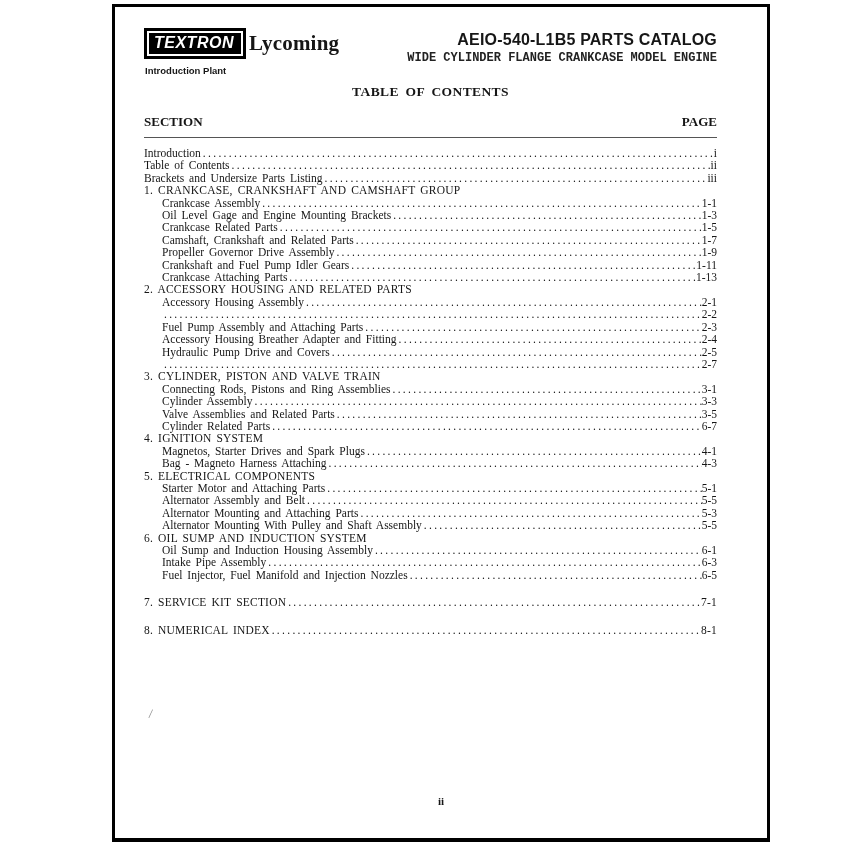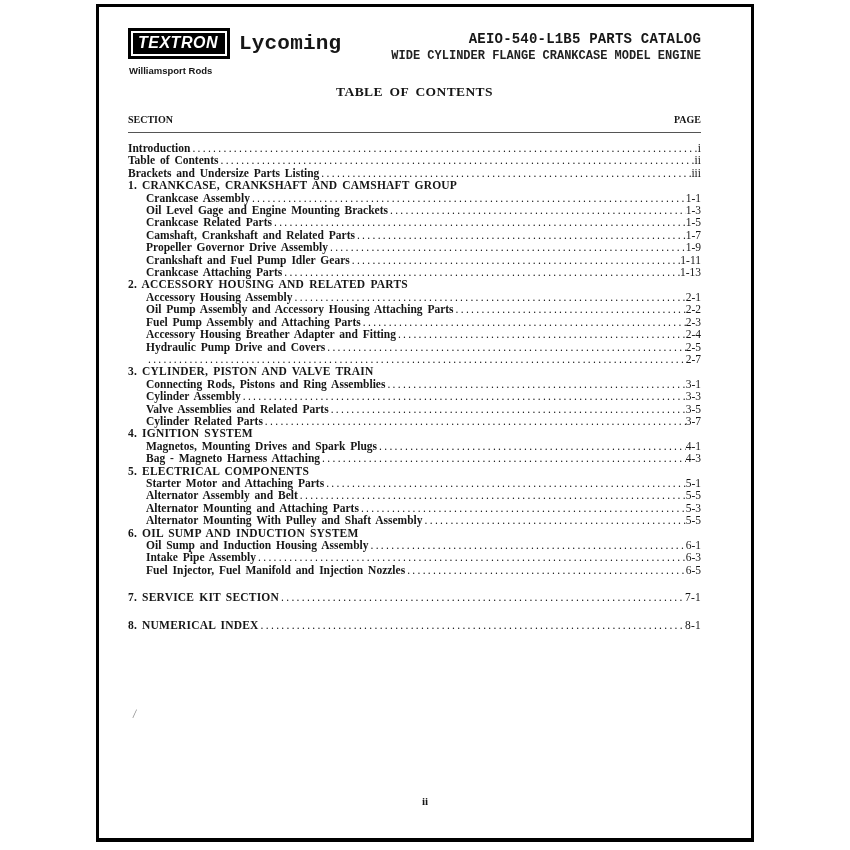--- a/index.html
+++ b/index.html
@@ -4,21 +4,21 @@
 <style>
   * { margin:0; padding:0; box-sizing:border-box; }
   html,body { width:850px; height:850px; background:#ffffff; }
   body {
     font-family:"Liberation Serif", serif;
     color:#161616;
     position:relative;
     overflow:hidden;
   }
   .page-frame {
-    position:absolute; left:96px; top:4px;
+    position:absolute; left:112px; top:4px;
     width:658px; height:838px;
     border:3px solid #000;
     border-bottom-width:4px;
     background:#fff;
   }
   .content { padding:22px 50px 0 29px; }
 
   
   .header { display:flex; justify-content:space-between; align-items:flex-start; }
   .logo-row { display:flex; align-items:center; gap:6px; margin-left:3px; margin-top:2px; }
@@ -26,54 +26,54 @@
     background:#000; color:#fff;
     font-family:"Liberation Sans", sans-serif;
     font-weight:bold; font-style:italic;
     font-size:16px; line-height:18px;
     padding:1px 7px 2px 5px;
     border:2px solid #fff;
     outline:3px solid #000;
     letter-spacing:.5px;
   }
   .logo-brand {
-    font-family:Liberation Mono, monospace;
-    font-weight:bold; font-size:21px; letter-spacing:.2px;margin-left:6px;
+    font-family:Liberation Serif, serif;
+    font-weight:bold; font-size:21px; letter-spacing:.2px;
   }
   .plant {
     font-family:"Liberation Sans", sans-serif;
     font-weight:bold; font-size:9.5px; margin-top:9px; margin-left:1px;
   }
   .header-right { text-align:right; padding-top:2px; }
   .catalog-title {
-    font-family:Liberation Mono, monospace;
-    font-weight:bold; font-size:14px; letter-spacing:.2px;
+    font-family:Liberation Sans, sans-serif;
+    font-weight:bold; font-size:16px; letter-spacing:.2px;
   }
   .catalog-subtitle {
     font-family:Liberation Mono, monospace;
     font-weight:bold; font-size:12px; margin-top:2px; color:#222;
   }
 
   .page-title {
     text-align:center; font-weight:bold; font-size:13.5px;
     margin-top:8px; letter-spacing:.4px; word-spacing:3px;
   }
   .col-headers {
     display:flex; justify-content:space-between;
-    font-weight:bold; font-size:10px; margin-top:14px;
+    font-weight:bold; font-size:13px; margin-top:14px;
   }
   .rule { border-top:1px solid #555; margin-top:7px; }
 
   
   .toc { margin-top:9px; font-size:11.5px; }
   .row {
     display:flex; align-items:baseline;
     line-height:12.4px; white-space:nowrap; word-spacing:2px;
   }
-  .row .t { flex:none;font-weight:bold; }
+  .row .t { flex:none; }
   .row .dots {
     flex:1 1 0; min-width:0; overflow:hidden;
     letter-spacing:2.3px; padding-left:2px;
   }
   .row .pg { flex:none; }
   .row.item { padding-left:18px;text-align:right; }
   .group { }
   .group.tail { margin-top:15px; }
   .group .heading { letter-spacing:.2px; }
 
@@ -91,21 +91,21 @@
 
 <div class="page-frame">
   <div class="content">
 
     <div class="header">
       <div class="header-left">
         <div class="logo-row">
           <span class="logo-box">TEXTRON</span>
           <span class="logo-brand">Lycoming</span>
         </div>
-        <div class="plant">Williamsport Rods</div>
+        <div class="plant">Introduction Plant</div>
       </div>
       <div class="header-right">
         <div class="catalog-title">AEIO-540-L1B5 PARTS CATALOG</div>
         <div class="catalog-subtitle">WIDE CYLINDER FLANGE CRANKCASE MODEL ENGINE</div>
       </div>
     </div>
 
     <div class="page-title">TABLE OF CONTENTS</div>
 
     <div class="col-headers">
@@ -176,21 +176,20 @@
           <div class="row heading">
     <span class="t">2. ACCESSORY HOUSING AND RELATED PARTS</span>
 
   </div>
           <div class="row item">
     <span class="t">Accessory Housing Assembly</span>
     <span class="dots">................................................................................................................................................................................................................................................</span>
     <span class="pg">2-1</span>
   </div>
           <div class="row item">
-    <span class="t">Oil Pump Assembly and Accessory Housing Attaching Parts</span>
     <span class="dots">................................................................................................................................................................................................................................................</span>
     <span class="pg">2-2</span>
   </div>
           <div class="row item">
     <span class="t">Fuel Pump Assembly and Attaching Parts</span>
     <span class="dots">................................................................................................................................................................................................................................................</span>
     <span class="pg">2-3</span>
   </div>
           <div class="row item">
     <span class="t">Accessory Housing Breather Adapter and Fitting</span>
@@ -223,30 +222,30 @@
     <span class="pg">3-3</span>
   </div>
           <div class="row item">
     <span class="t">Valve Assemblies and Related Parts</span>
     <span class="dots">................................................................................................................................................................................................................................................</span>
     <span class="pg">3-5</span>
   </div>
           <div class="row item">
     <span class="t">Cylinder Related Parts</span>
     <span class="dots">................................................................................................................................................................................................................................................</span>
-    <span class="pg">3-7</span>
+    <span class="pg">6-7</span>
   </div>
         </div>
         <div class="group">
           <div class="row heading">
     <span class="t">4. IGNITION SYSTEM</span>
 
   </div>
           <div class="row item">
-    <span class="t">Magnetos, Mounting Drives and Spark Plugs</span>
+    <span class="t">Magnetos, Starter Drives and Spark Plugs</span>
     <span class="dots">................................................................................................................................................................................................................................................</span>
     <span class="pg">4-1</span>
   </div>
           <div class="row item">
     <span class="t">Bag - Magneto Harness Attaching</span>
     <span class="dots">................................................................................................................................................................................................................................................</span>
     <span class="pg">4-3</span>
   </div>
         </div>
         <div class="group">

